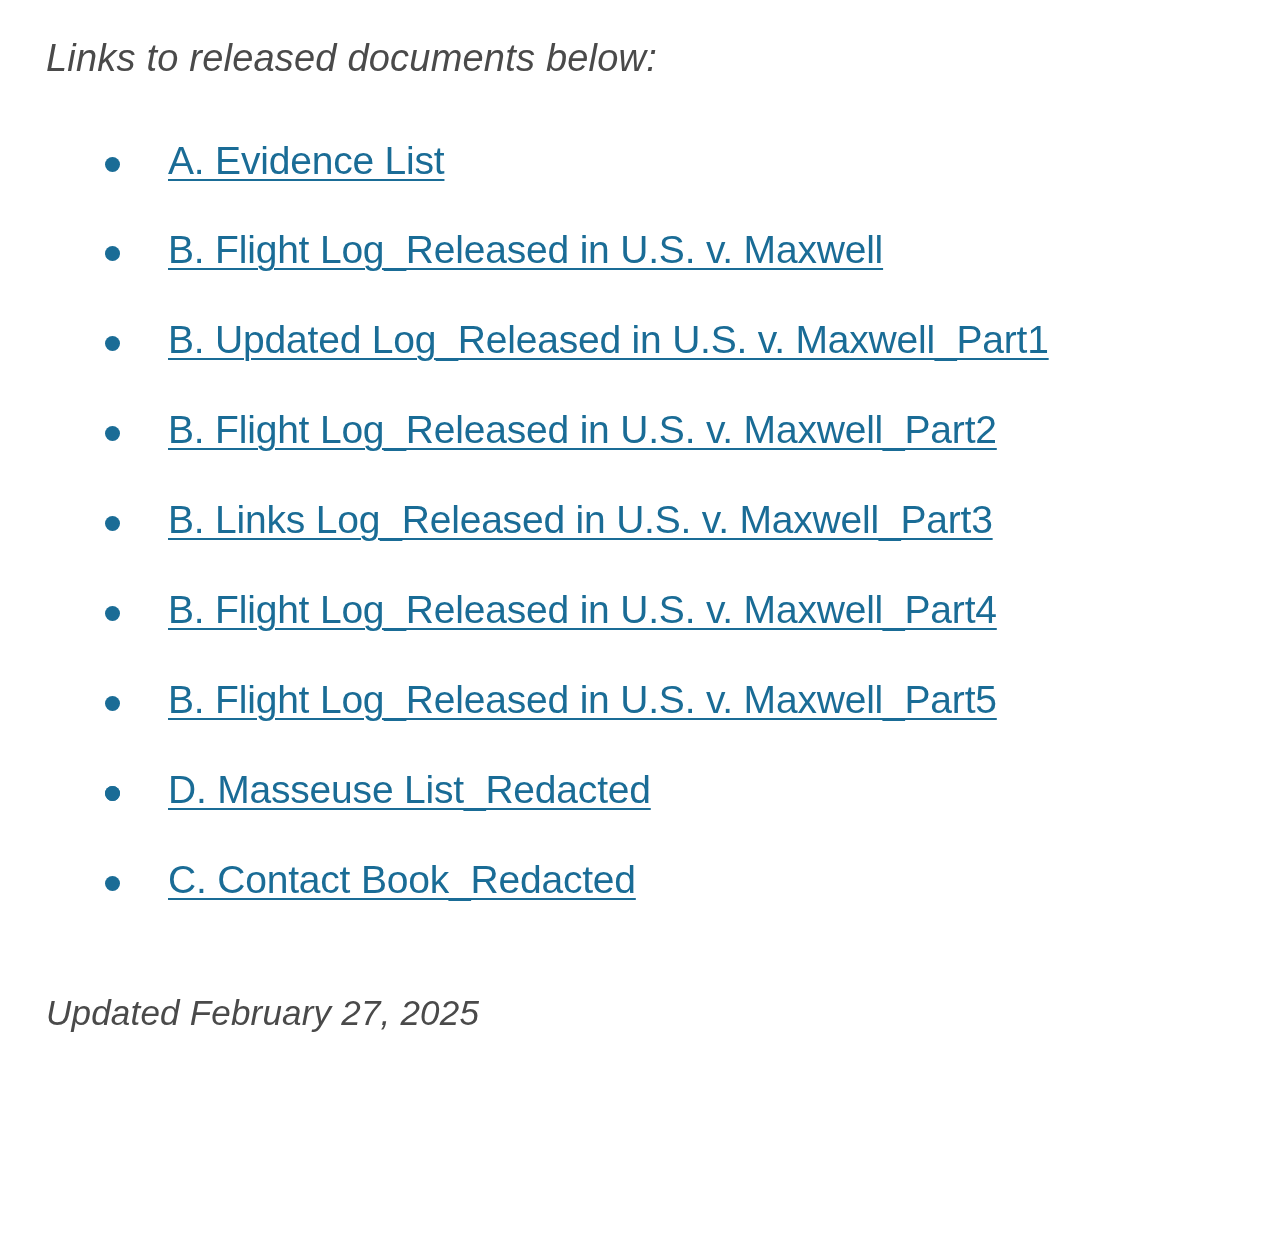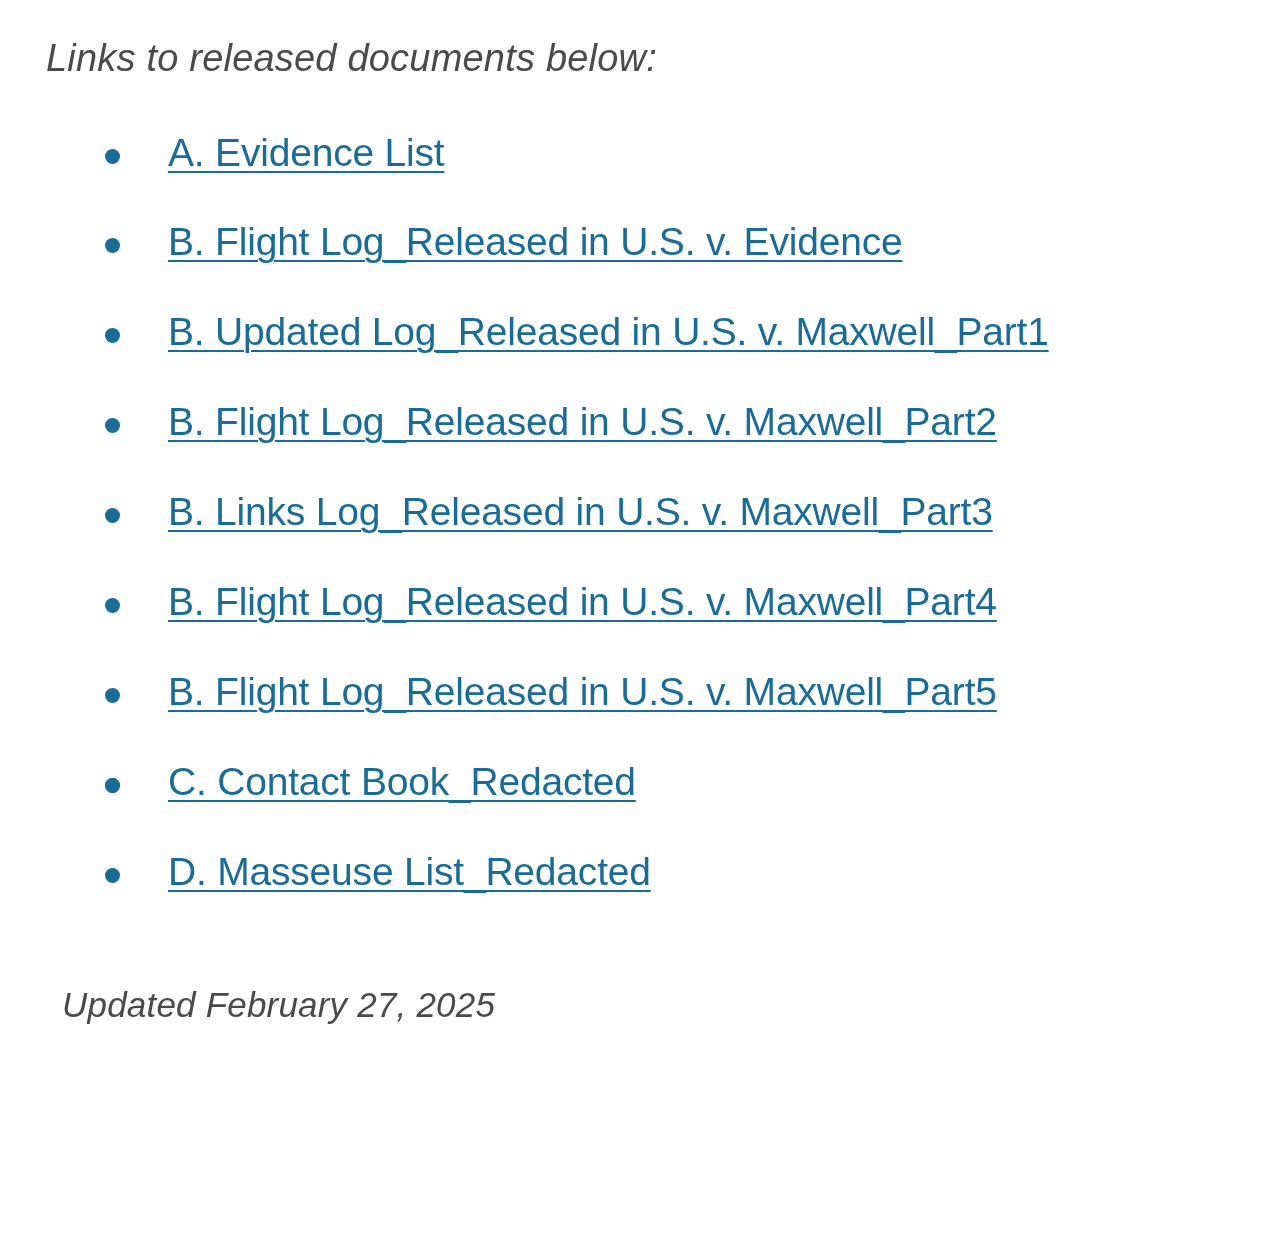--- a/index.html
+++ b/index.html
@@ -31,21 +31,21 @@
     letter-spacing: 0.2px;
   }
   ul.doc-list {
     list-style: none;
     margin: 0;
     padding: 46px 0 0 0;
   }
   ul.doc-list li {
     position: relative;
     padding-left: 168px;
-    margin: 4px 0 47px 0;
+    margin: 12px 0 47px 0;
     line-height: 1.1;
   }
   ul.doc-list li .bullet {
     position: absolute;
     left: 105px;
     top: 17px;
     width: 15px;
     height: 15px;
     border-radius: 50%;
     background: #1a6c96;
@@ -59,39 +59,39 @@
     font-size: 39px;
     letter-spacing: -0.2px;
     white-space: nowrap;
     display: inline;
   }
   .updated {
     font-style: italic;
     font-size: 35px;
     color: #4a4a4a;
     margin: 0;
-    padding: 44px 0 0 62px;
+    padding: 44px 0 0 46px;
     letter-spacing: 0.2px;
   }
 </style>
 </head>
 <body>
 
 <div class="page">
 
   <p class="intro">Links to released documents below:</p>
 
   <ul class="doc-list">
     <li>
       <span class="bullet"></span>
       <a href="#">A. Evidence List</a>
     </li>
     <li>
       <span class="bullet"></span>
-      <a href="#">B. Flight Log_Released in U.S. v. Evidence</a>
+      <a href="#">B. Flight Log_Released in U.S. v. Maxwell</a>
     </li>
     <li>
       <span class="bullet"></span>
       <a href="#">B. Updated Log_Released in U.S. v. Maxwell_Part1</a>
     </li>
     <li>
       <span class="bullet"></span>
       <a href="#">B. Flight Log_Released in U.S. v. Maxwell_Part2</a>
     </li>
     <li>
@@ -104,23 +104,23 @@
     </li>
     <li>
       <span class="bullet"></span>
       <a href="#">B. Flight Log_Released in U.S. v. Maxwell_Part5</a>
     </li>
     <li>
       <span class="bullet"></span>
     </li>
     <li>
       <span class="bullet"></span>
-      <a href="#">C. Contact Book_Redacted</a>
+      <a href="#">D. Masseuse List_Redacted</a>
     </li>
     <li>
       <span class="bullet"></span>
-      <a href="#">D. Masseuse List_Redacted</a>
+      <a href="#">C. Contact Book_Redacted</a>
     </li>
   </ul>
 
   <p class="updated">Updated February 27, 2025</p>
 
 </div>
 
 </body></html>

